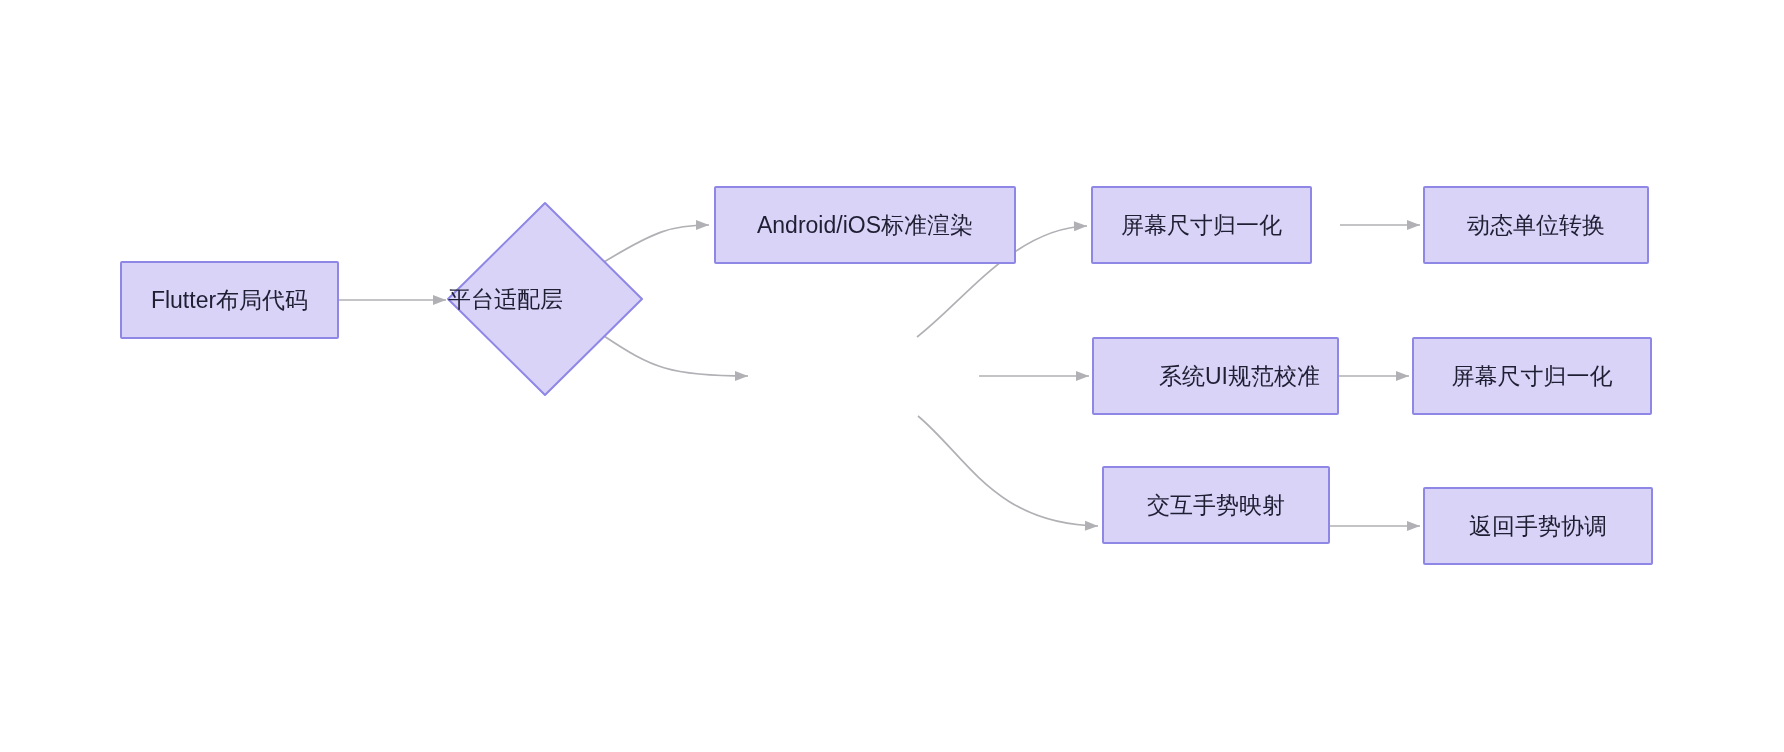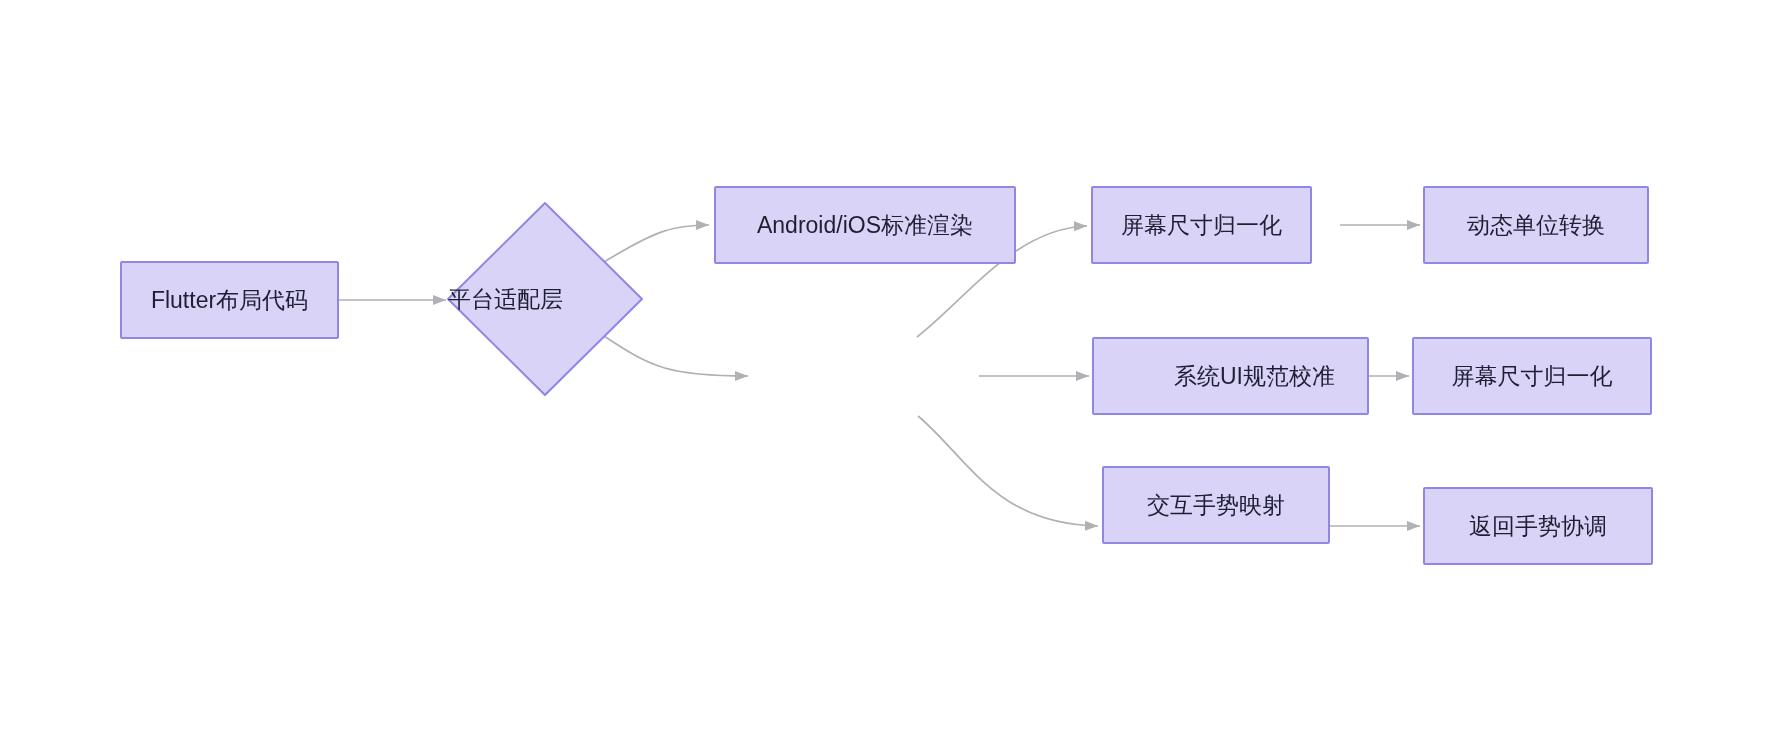--- a/index.html
+++ b/index.html
@@ -96,21 +96,21 @@
 
   <div class="node" style="left:714px; top:186px; width:302px;">
     <span class="node-label">Android/iOS标准渲染</span>
   </div>
 
 
   <div class="node" style="left:1091px; top:186px; width:221px;">
     <span class="node-label">屏幕尺寸归一化</span>
   </div>
 
-  <div class="node" style="left:1092px; top:337px; width:277px;padding-left:48px;">
+  <div class="node" style="left:1092px; top:337px; width:247px;padding-left:48px;">
     <span class="node-label">系统UI规范校准</span>
   </div>
 
   <div class="node" style="left:1102px; top:466px; width:228px;">
     <span class="node-label">交互手势映射</span>
   </div>
 
   <div class="node" style="left:1423px; top:186px; width:226px;">
     <span class="node-label">动态单位转换</span>
   </div>

